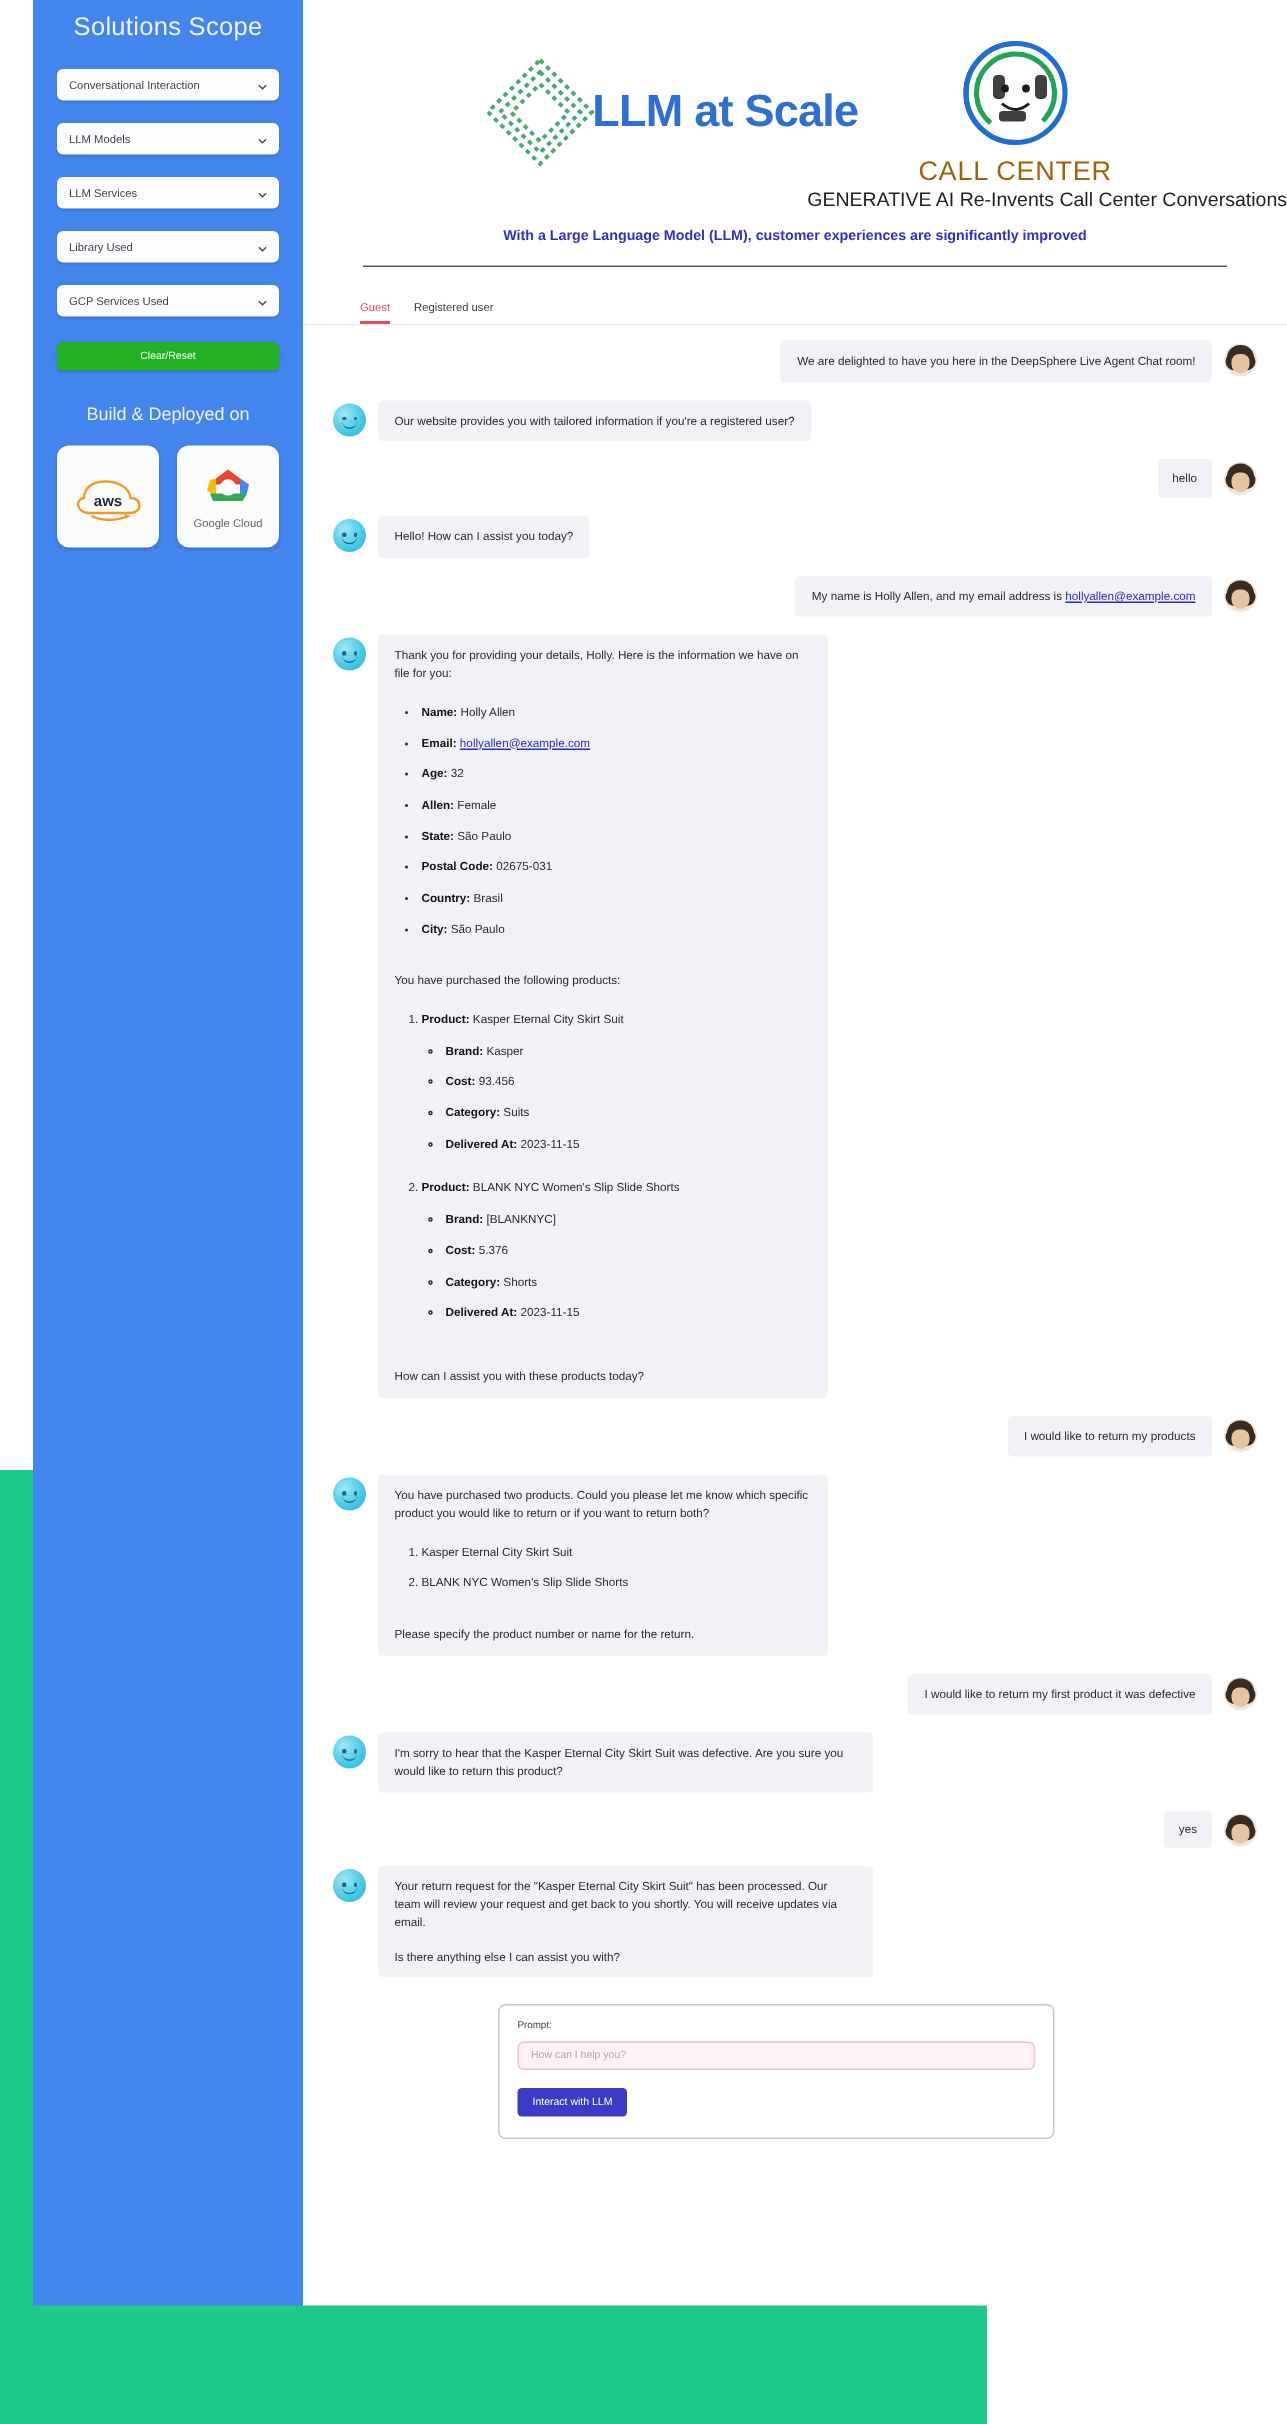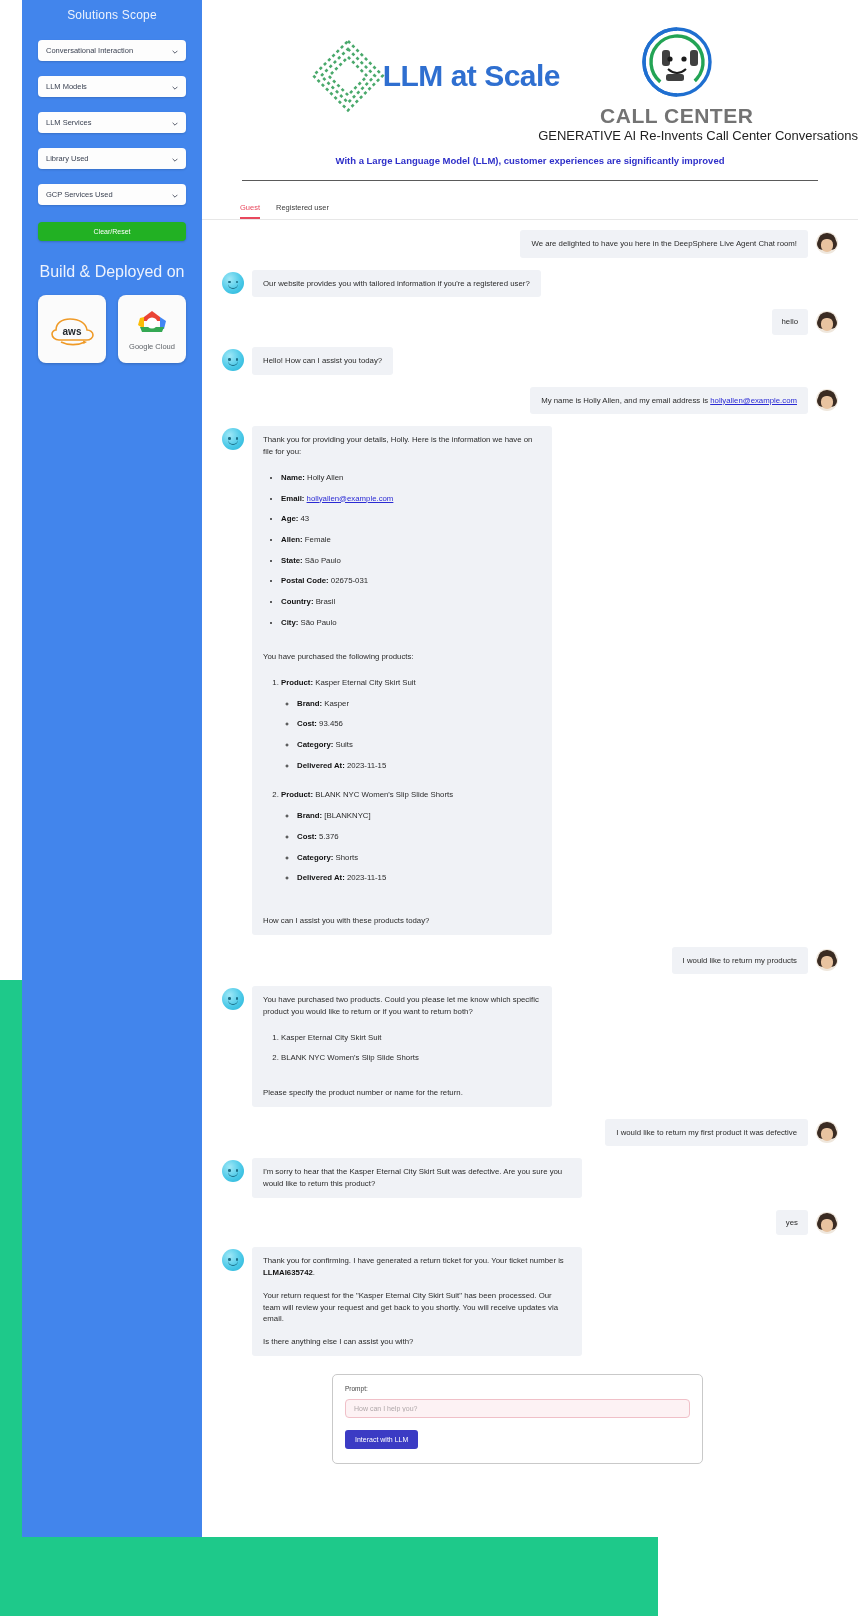--- a/index.html
+++ b/index.html
@@ -23,21 +23,21 @@
   }
 
   
   .sidebar {
     position:absolute; left:22px; top:0; width:180px; height:1537px;
     background:#4285ec; z-index:3;
     display:flex; flex-direction:column; align-items:center;
     padding-top:6px;
   }
   .sidebar-title {
-    color:#eef3fd; font-size:12px; letter-spacing:.2px;
+    color:#eef3fd; font-size:17px; letter-spacing:.2px;
     margin: 2px 0 18px 0; font-weight:400;
   }
   .select-wrap {
     position:relative; width:148px; margin-bottom:15px;
   }
   .select-box {
     width:100%; height:21px; background:#fdfdfd; border:none; border-radius:4px;
     font-size:7.5px; color:#3b4252; padding:0 18px 0 8px;
     display:flex; align-items:center;
     font-family:"Liberation Sans", sans-serif;
@@ -48,42 +48,42 @@
     width:6px; height:6px; pointer-events:none;
   }
   .chev svg { display:block; }
   .clear-btn {
     width:148px; height:19px; background:#22b123; border:none; border-radius:4px;
     color:#ffffff; font-size:7px; font-family:"Liberation Sans", sans-serif;
     cursor:pointer; margin-top:2px; margin-bottom:22px;
     box-shadow:0 1px 2px rgba(0,0,0,.18);
   }
   .deployed-label {
-    color:#eef3fd; font-size:16px; margin-bottom:14px;
+    color:#eef3fd; font-size:12px; margin-bottom:14px;
   }
   .cloud-row { display:flex; gap:12px; }
   .cloud-card {
     width:68px; height:68px; background:#fbfbfb; border-radius:8px;
     display:flex; flex-direction:column; align-items:center; justify-content:center;
     box-shadow:0 1px 3px rgba(0,0,0,.2);
   }
   .gcloud-label { font-size:7.5px; color:#5f6368; margin-top:3px; }
 
   
   .main {
     position:absolute; left:202px; top:0; width:656px; height:1537px;
     background:#ffffff; z-index:4; overflow:hidden;
   }
   .logo-row {
     display:flex; align-items:center; justify-content:center;
     gap:40px; padding-top:24px;
   }
   .llm-logo { display:flex; align-items:center; gap:0px; }
   .cc-logo { display:flex; flex-direction:column; align-items:center; }
-  .cc-text { font-size:21px; font-weight:bold; color:#737373; letter-spacing:.5px; margin-top:2px; }
+  .cc-text { font-size:18px; font-weight:normal; color:#a16207; letter-spacing:.5px; margin-top:2px; }
 
   .headline {
     text-align:right; font-size:13px; color:#1f1f1f; 
   }
   .subhead {
     text-align:center; font-size:9.5px; color:#2f30c9; margin-top:12px; font-weight:bold;
   }
   .hr {
     border-top:1px solid #5a5a5a; margin:14px 40px 0 40px;
   }
@@ -321,21 +321,21 @@
 
     <div class="row bot">
       <div class="av bot">
           <span class="smile"></span>
         </div>
       <div class="bubble" style="max-width:300px;">
         <div class="p">Thank you for providing your details, Holly. Here is the information we have on file for you:</div>
         <ul class="plain">
           <li><b>Name:</b> <span>Holly Allen</span></li>
           <li><b>Email:</b> <a class="inline-link" href="#">hollyallen@example.com</a></li>
-          <li><b>Age:</b> <span>43</span></li>
+          <li><b>Age:</b> <span>32</span></li>
           <li><b>Allen:</b> <span>Female</span></li>
           <li><b>State:</b> <span>São Paulo</span></li>
           <li><b>Postal Code:</b> <span>02675-031</span></li>
           <li><b>Country:</b> <span>Brasil</span></li>
           <li><b>City:</b> <span>São Paulo</span></li>
         </ul>
         <div class="spacer-lg"></div>
         <div class="p">You have purchased the following products:</div>
         <ol class="plain">
           <li>
@@ -412,23 +412,20 @@
           <span class="hair3"></span>
           <span class="face"></span>
         </div>
     </div>
 
     <div class="row bot">
       <div class="av bot">
           <span class="smile"></span>
         </div>
       <div class="bubble narrow">
-        <div class="p">
-          <span>Thank you for confirming. I have generated a return ticket for you. Your ticket number is </span><b>LLMAI635742</b><span>.</span>
-        </div>
         <div class="p">Your return request for the "Kasper Eternal City Skirt Suit" has been processed. Our team will review your request and get back to you shortly. You will receive updates via email.</div>
         <div class="p">Is there anything else I can assist you with?</div>
       </div>
     </div>
 
   </section>
 
   <div class="prompt-card">
     <div class="prompt-label">Prompt:</div>
     <input class="prompt-input" type="text" placeholder="How can I help you?" style="">

